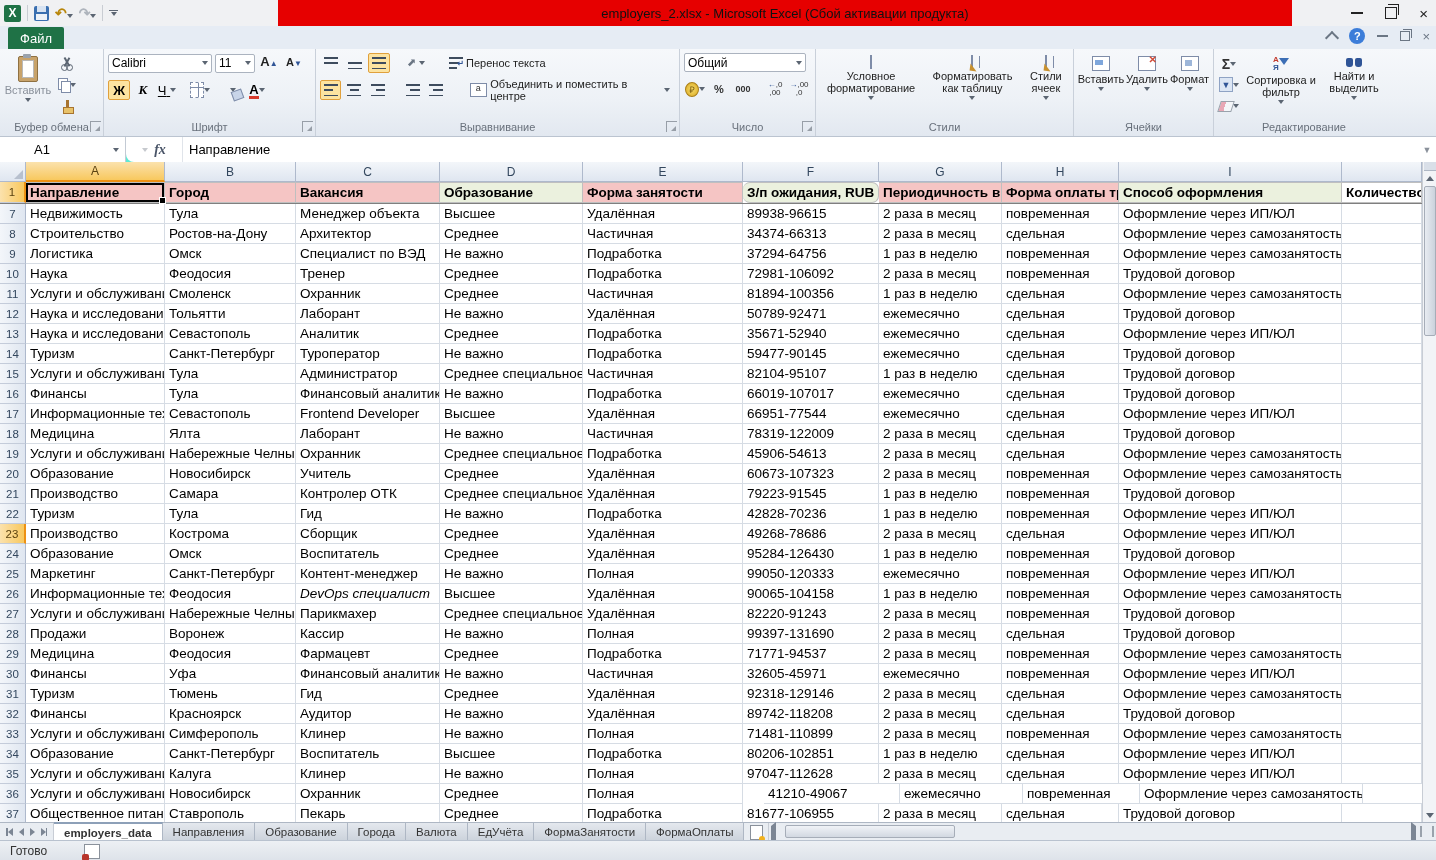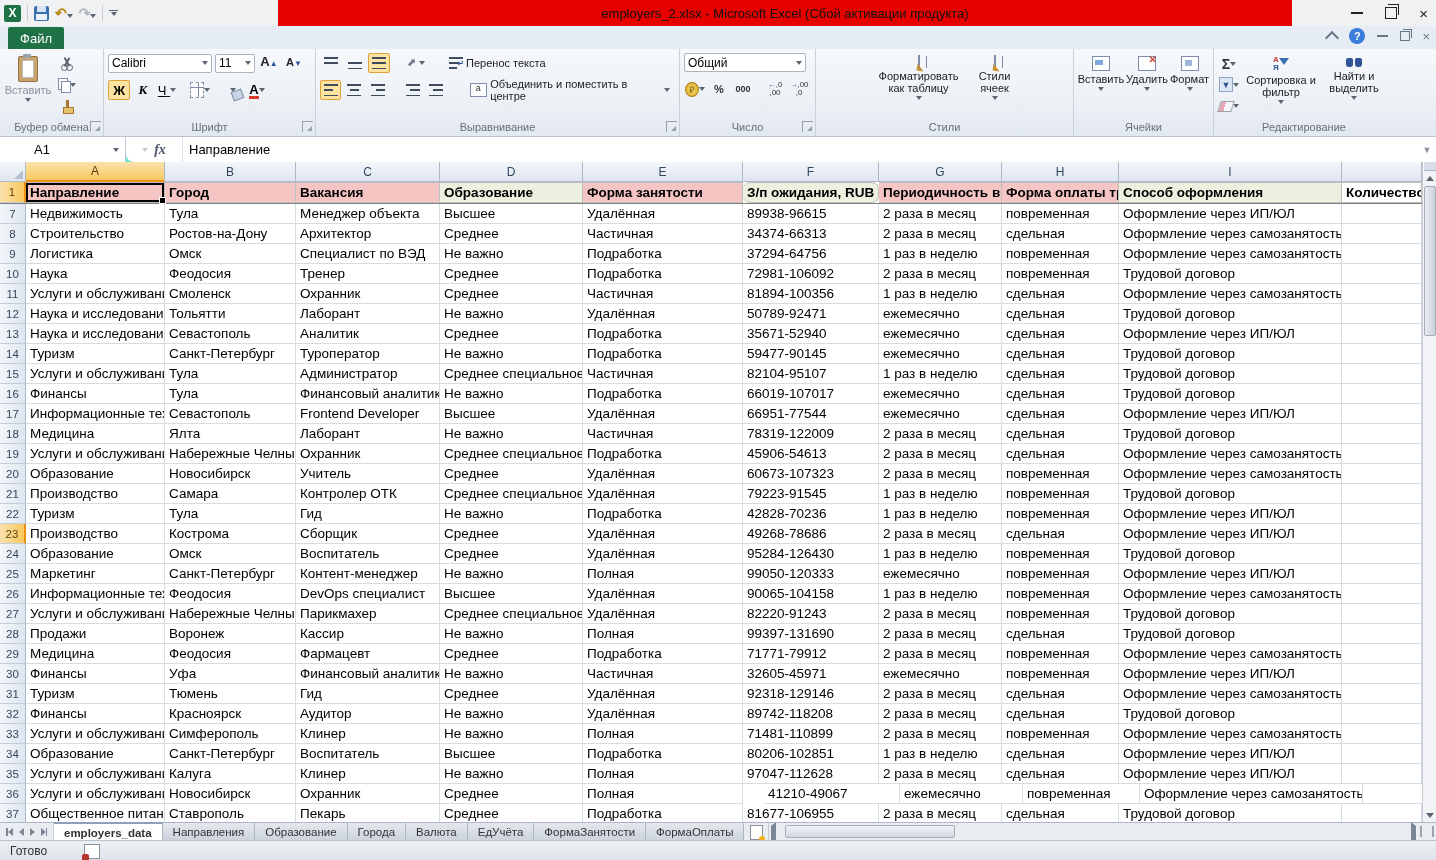--- a/index.html
+++ b/index.html
@@ -392,20 +392,25 @@
           <span class="btn small dec">
               <span><b>→</b>,00<br>,0</span>
             </span>
         </div>
       </div>
       <div class="glabel"><span>Число</span><span class="launcher"></span></div>
     </div>
 
     <div class="rgroup" style="width:258px">
       <div class="gbody" style="display:flex;gap:4px;justify-content:center;">
+        <div class="bigbtn" style="width:106px">
+          <span class="mi"><span class="cf-ic"></span></span>
+          <span>Условное форматирование</span>
+          <span class="dd"></span>
+        </div>
         <div class="bigbtn" style="width:96px">
           <span class="mi"><span class="gridic"></span><span class="brush-tip"></span></span>
           <span>Форматировать как таблицу</span>
           <span class="dd"></span>
         </div>
         <div class="bigbtn" style="width:48px">
           <span class="mi"><span class="gridic" style="background:linear-gradient(90deg,#9DB6D9 40%,#fff 40%)"></span><span class="brush-tip"></span></span>
           <span>Стили ячеек</span>
           <span class="dd"></span>
         </div>
@@ -758,21 +763,21 @@
         <div class="cell" style="width: 136px;">99050-120333</div>
         <div class="cell" style="width: 123px;">ежемесячно</div>
         <div class="cell" style="width: 117px;">повременная</div>
         <div class="cell" style="width: 223px;">Оформление через ИП/ЮЛ</div>
         <div class="cell" style="width: 80px;"></div>
       </div>
       <div class="rowline">
         <div class="rh">26</div>
         <div class="cell" style="width: 139px;">Информационные технологии</div>
         <div class="cell" style="width: 131px;">Феодосия</div>
-        <div class="cell" style="width: 144px;">DevOps специалист</div>
+        <div class="cell" style="width: 144px; font-style: italic;">DevOps специалист</div>
         <div class="cell" style="width: 143px;">Высшее</div>
         <div class="cell" style="width: 160px;">Удалённая</div>
         <div class="cell" style="width: 136px;">90065-104158</div>
         <div class="cell" style="width: 123px;">1 раз в неделю</div>
         <div class="cell" style="width: 117px;">повременная</div>
         <div class="cell" style="width: 223px;">Оформление через самозанятость</div>
         <div class="cell" style="width: 80px;"></div>
       </div>
       <div class="rowline">
         <div class="rh">27</div>
@@ -800,21 +805,21 @@
         <div class="cell" style="width: 223px;">Трудовой договор</div>
         <div class="cell" style="width: 80px;"></div>
       </div>
       <div class="rowline">
         <div class="rh">29</div>
         <div class="cell" style="width: 139px;">Медицина</div>
         <div class="cell" style="width: 131px;">Феодосия</div>
         <div class="cell" style="width: 144px;">Фармацевт</div>
         <div class="cell" style="width: 143px;">Среднее</div>
         <div class="cell" style="width: 160px;">Подработка</div>
-        <div class="cell" style="width: 136px;">71771-79912</div>
+        <div class="cell" style="width: 136px;">71771-94537</div>
         <div class="cell" style="width: 123px;">2 раза в месяц</div>
         <div class="cell" style="width: 117px;">повременная</div>
         <div class="cell" style="width: 223px;">Оформление через самозанятость</div>
         <div class="cell" style="width: 80px;"></div>
       </div>
       <div class="rowline">
         <div class="rh">30</div>
         <div class="cell" style="width: 139px;">Финансы</div>
         <div class="cell" style="width: 131px;">Уфа</div>
         <div class="cell" style="width: 144px;">Финансовый аналитик</div>

